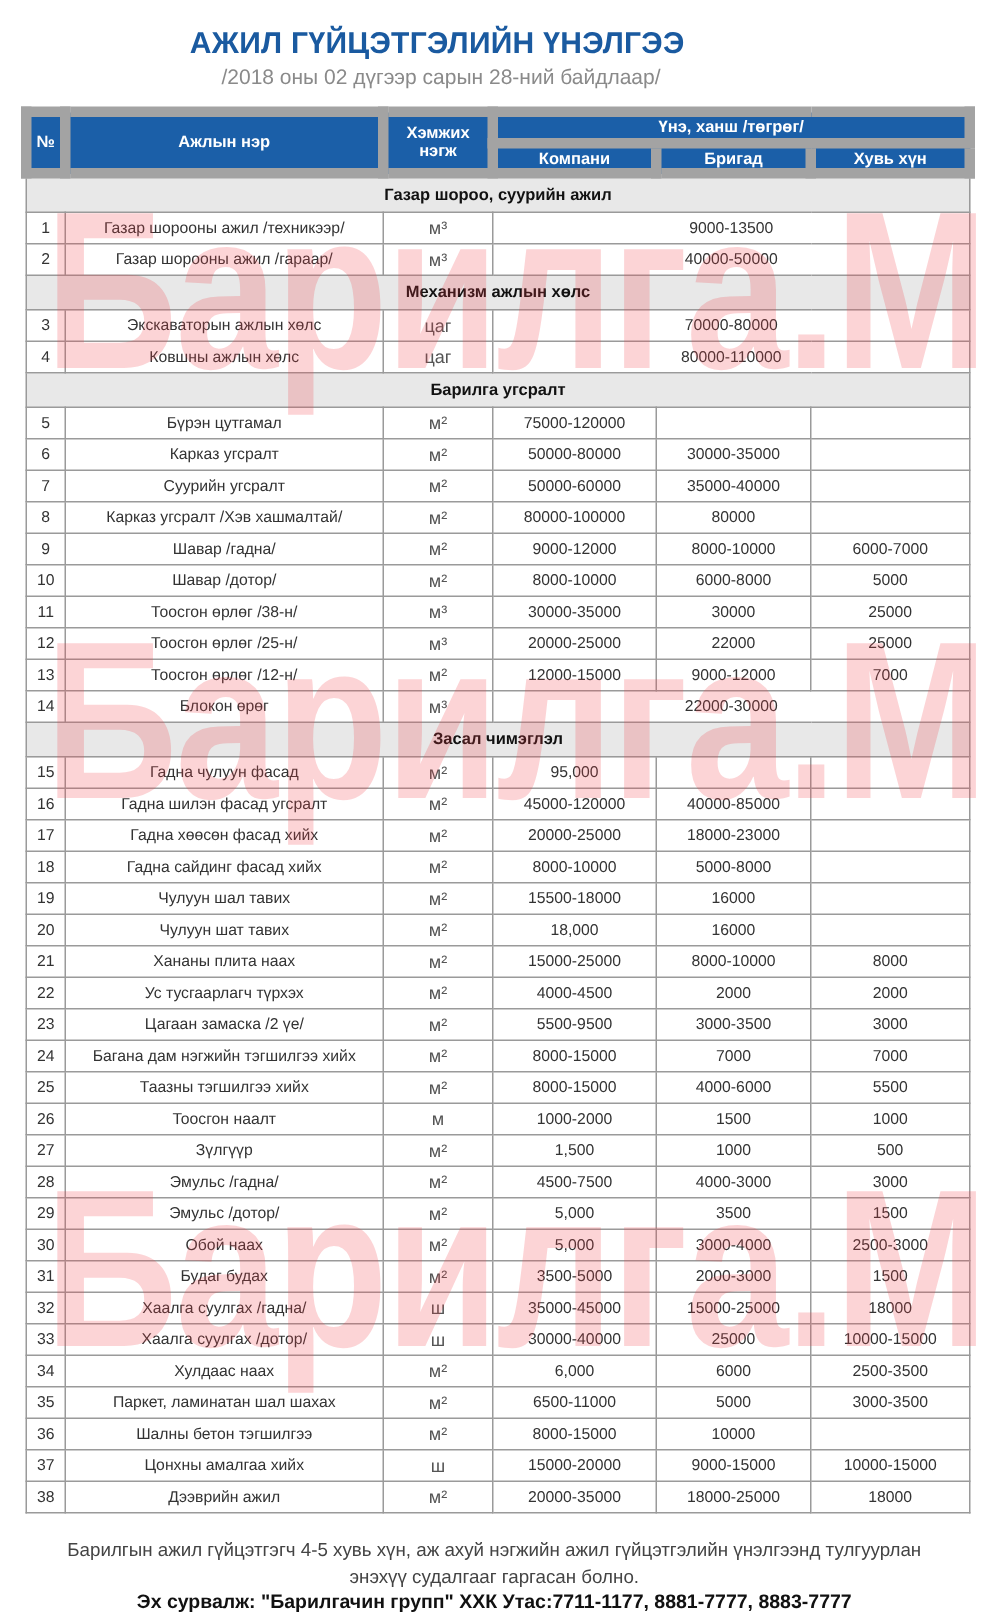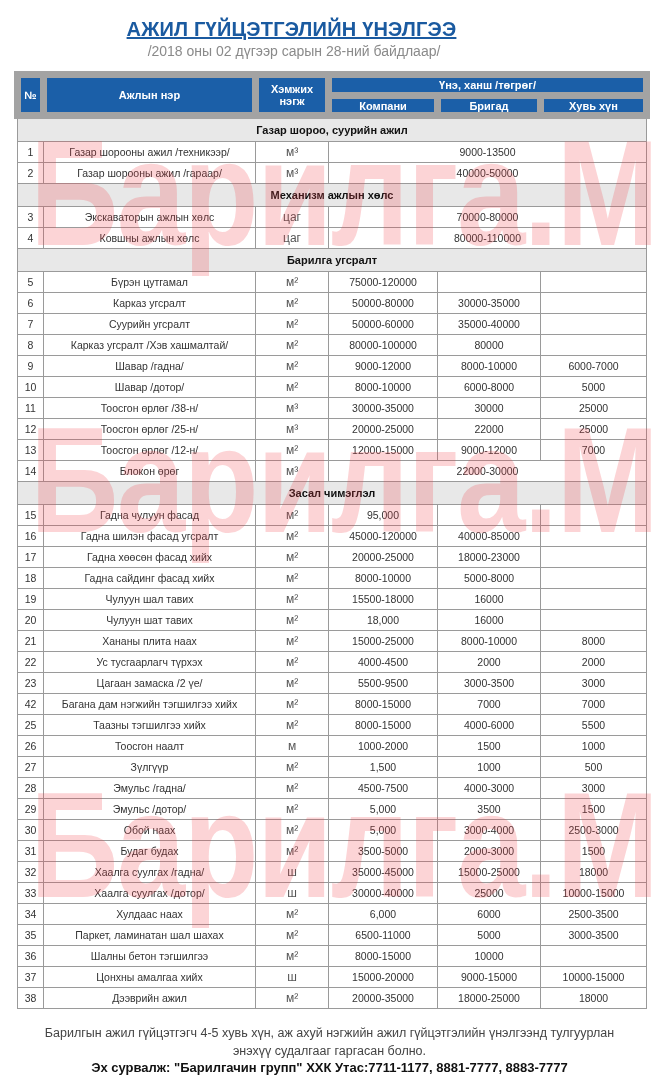--- a/index.html
+++ b/index.html
@@ -1,17 +1,17 @@
 <!DOCTYPE html>
 <html><head>
 <meta charset="utf-8">
 <style>
   html, body { margin:0; padding:0; background:#ffffff; }
   body { width:659px; height:1080px; position:relative; overflow:hidden; font-family:"Liberation Sans", sans-serif; }
-  .title { position:absolute; top:18px; left:0; width:583px; text-align:center; font-weight:bold; font-size:20px; color:#1a5aa0; letter-spacing:0.2px;text-decoration:underline; }
+  .title { position:absolute; top:18px; left:0; width:583px; text-align:center; font-weight:bold; font-size:20px; color:#1a5aa0; letter-spacing:0.2px; }
   .subtitle { position:absolute; top:43px; left:0; width:588px; text-align:center; font-size:14px; color:#8a8a8a; }
   table { position:absolute; top:71px; left:14px; width:629px; border-collapse:collapse; table-layout:fixed; font-size:10.5px; color:#333; }
   th { background:#1b5fa8; color:#fff; font-weight:bold; font-size:11px; border:7px solid #a3a3a3; padding:0; }
   td { border:1px solid #9a9a9a; height:20px; padding:0; text-align:center; background:transparent; }
   td.num { text-align:center; }
   td.name { text-align:center; padding-left:0; white-space:nowrap; overflow:hidden; }
   td.unit { color:#555; font-size:12px; }
   tr.section td { background:rgba(228,228,228,0.85); font-weight:bold; color:#111; height:22px; font-size:11px; }
   .h1 { height:21px; }
   .h2 { height:20px; }
@@ -229,21 +229,21 @@
       </tr>
       <tr>
         <td class="num">23</td>
         <td class="name">Цагаан замаска /2 үе/</td>
         <td class="unit">м²</td>
         <td>5500-9500</td>
         <td>3000-3500</td>
         <td>3000</td>
       </tr>
       <tr>
-        <td class="num">42</td>
+        <td class="num">24</td>
         <td class="name">Багана дам нэгжийн тэгшилгээ хийх</td>
         <td class="unit">м²</td>
         <td>8000-15000</td>
         <td>7000</td>
         <td>7000</td>
       </tr>
       <tr>
         <td class="num">25</td>
         <td class="name">Таазны тэгшилгээ хийх</td>
         <td class="unit">м²</td>

